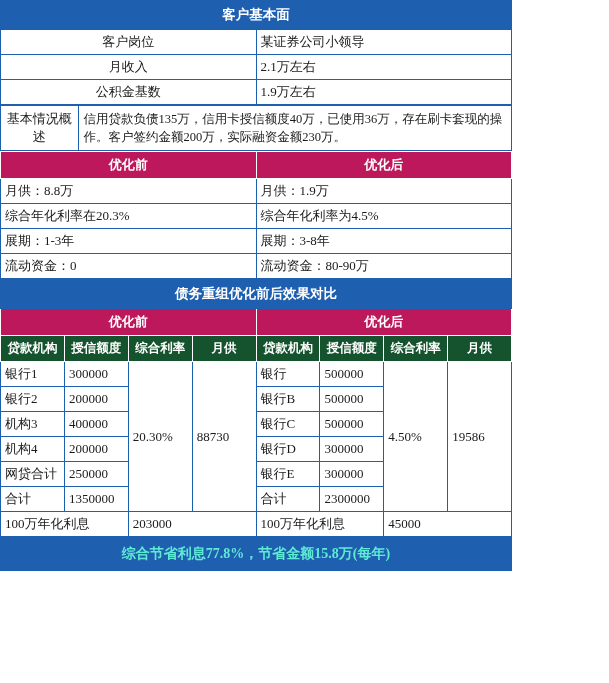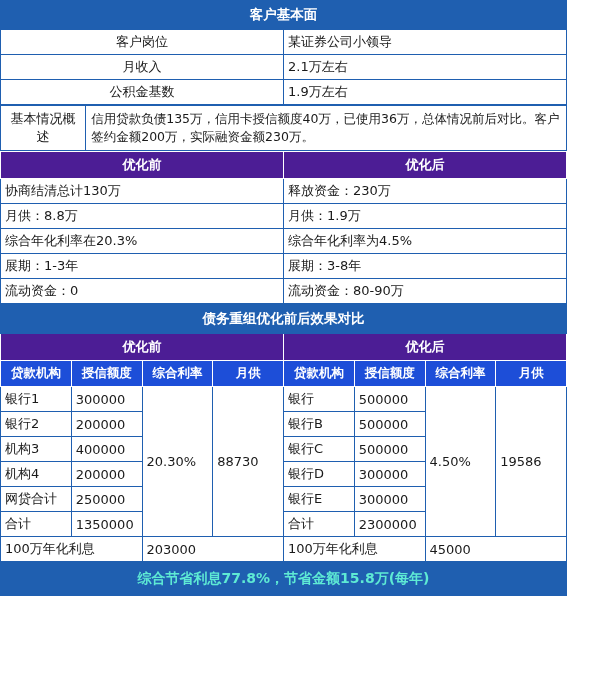--- a/index.html
+++ b/index.html
@@ -4,42 +4,42 @@
 <style>
   html,body{margin:0;padding:0;}
   body{
     width:609px;
     background:#ffffff;
     font-family:"DejaVu Sans","Liberation Sans",sans-serif;
     font-size:13px;
     color:#1a1a1a;
   }
   .sheet{width:609px;box-sizing:border-box;}
-  table{border-collapse:collapse;width:567px;table-layout:fixed;}
+  table{border-collapse:collapse;width:512px;table-layout:fixed;font-family:Liberation Serif, serif;}
   td,th{border:1px solid #1f5fb0;padding:3px 4px;vertical-align:middle;}
   .band{
     background:#1f5fb0;
     color:#ffffff;
     font-weight:bold;
     text-align:center;
     padding:5px 4px;
     border:1px solid #1f5fb0;
     font-size:13.5px;
   }
   .band-sub{
-    background:#4c1d95;
+    background:#be185d;
     color:#ffffff;
     font-weight:bold;
     text-align:center;
     padding:4px;
     border:1px solid #ffffff;
     font-size:13px;
   }
   .hdr{
-    background:#1d4ed8;
+    background:#14532d;
     color:#ffffff;
     font-weight:bold;
     text-align:center;
     padding:4px 2px;
     border:1px solid #ffffff;
     font-size:12.5px;
   }
   .c{text-align:left;}
   .l{text-align:left;}
   .cell{height:22px;}
@@ -77,34 +77,30 @@
       <td class="label">公积金基数</td>
       <td class="c">1.9万左右</td>
     </tr>
   </tbody>
     </table>
 
   <table>
     <tbody>
         <tr>
       <td class="label" style="width:14%">基本情况概述</td>
-      <td class="desc" style="width:86%">信用贷款负债135万，信用卡授信额度40万，已使用36万，总体情况前后对比。客户签约金额200万，实际融资金额230万。</td>
+      <td class="desc" style="width:86%">信用贷款负债135万，信用卡授信额度40万，已使用36万，存在刷卡套现的操作。客户签约金额200万，实际融资金额230万。</td>
     </tr>
   </tbody>
     </table>
 
   <table>
     <tbody>
     <tr>
       <td class="band-sub" style="width:50%">优化前</td>
       <td class="band-sub" style="width:50%">优化后</td>
-    </tr>
-    <tr class="cell">
-      <td class="c">协商结清总计130万</td>
-      <td class="c">释放资金：230万</td>
     </tr>
     <tr class="cell">
       <td class="c">月供：8.8万</td>
       <td class="c">月供：1.9万</td>
     </tr>
     <tr class="cell">
       <td class="c">综合年化利率在20.3%</td>
       <td class="c">综合年化利率为4.5%</td>
     </tr>
     <tr class="cell">

